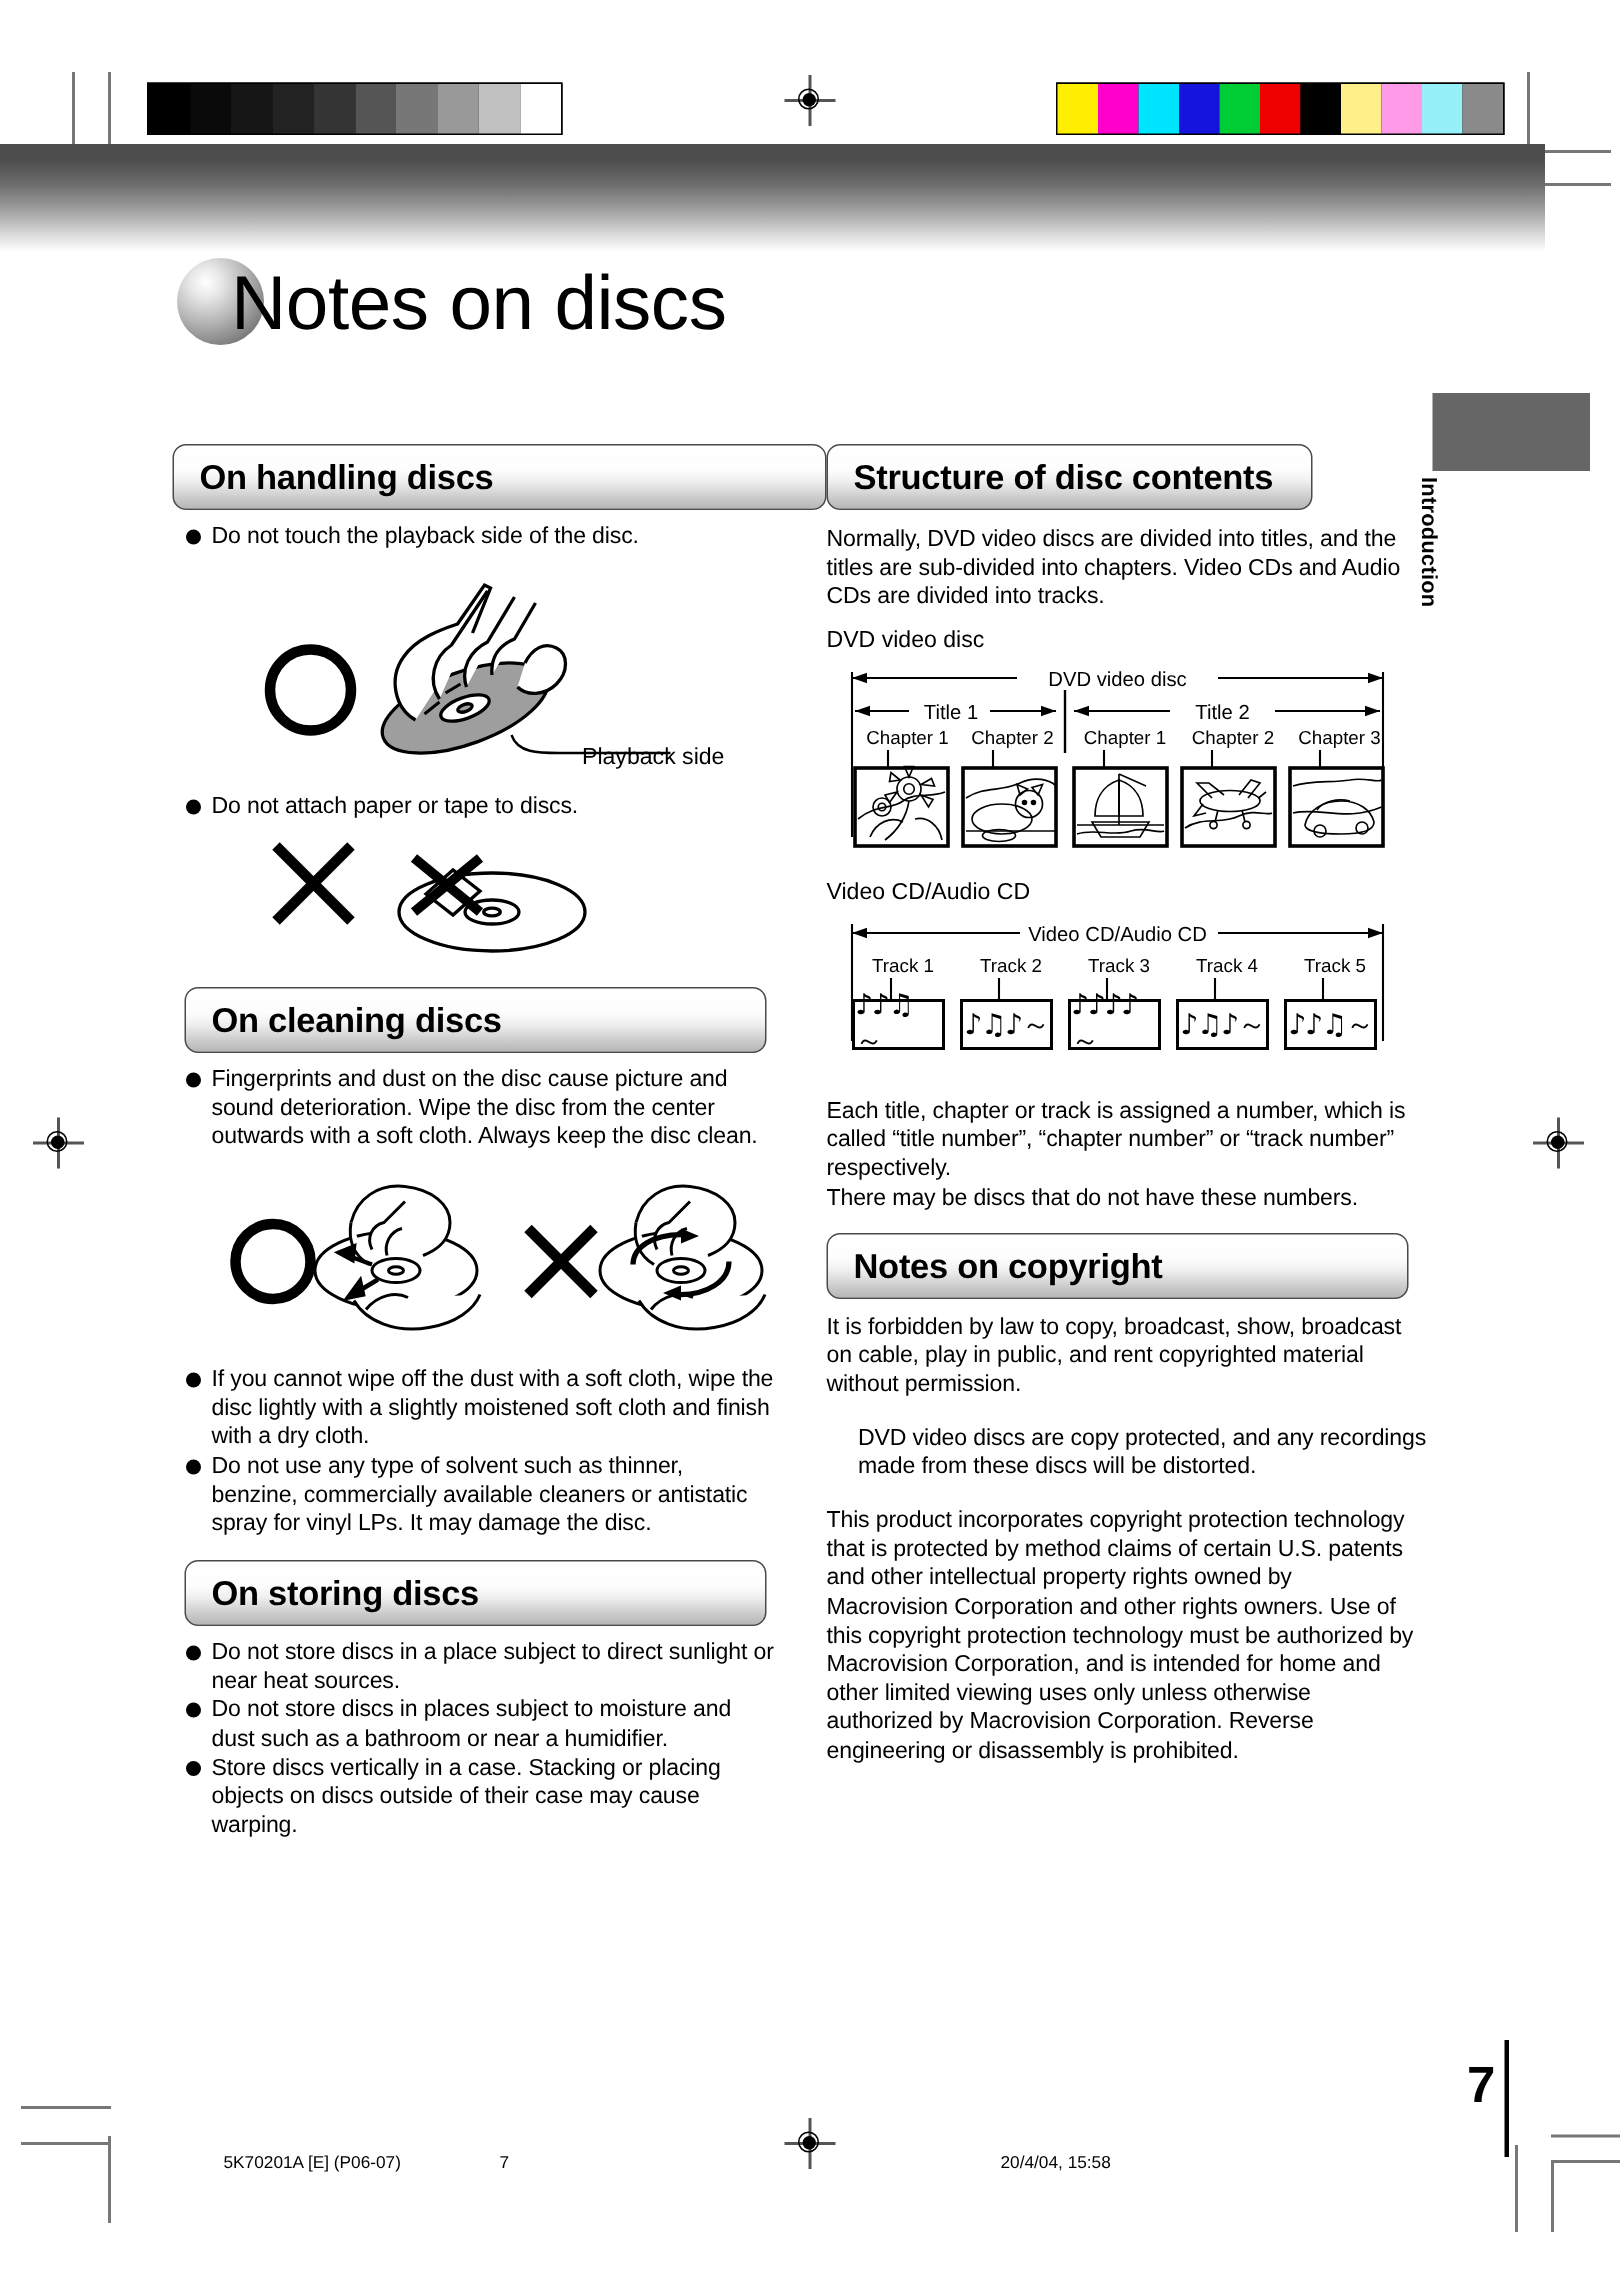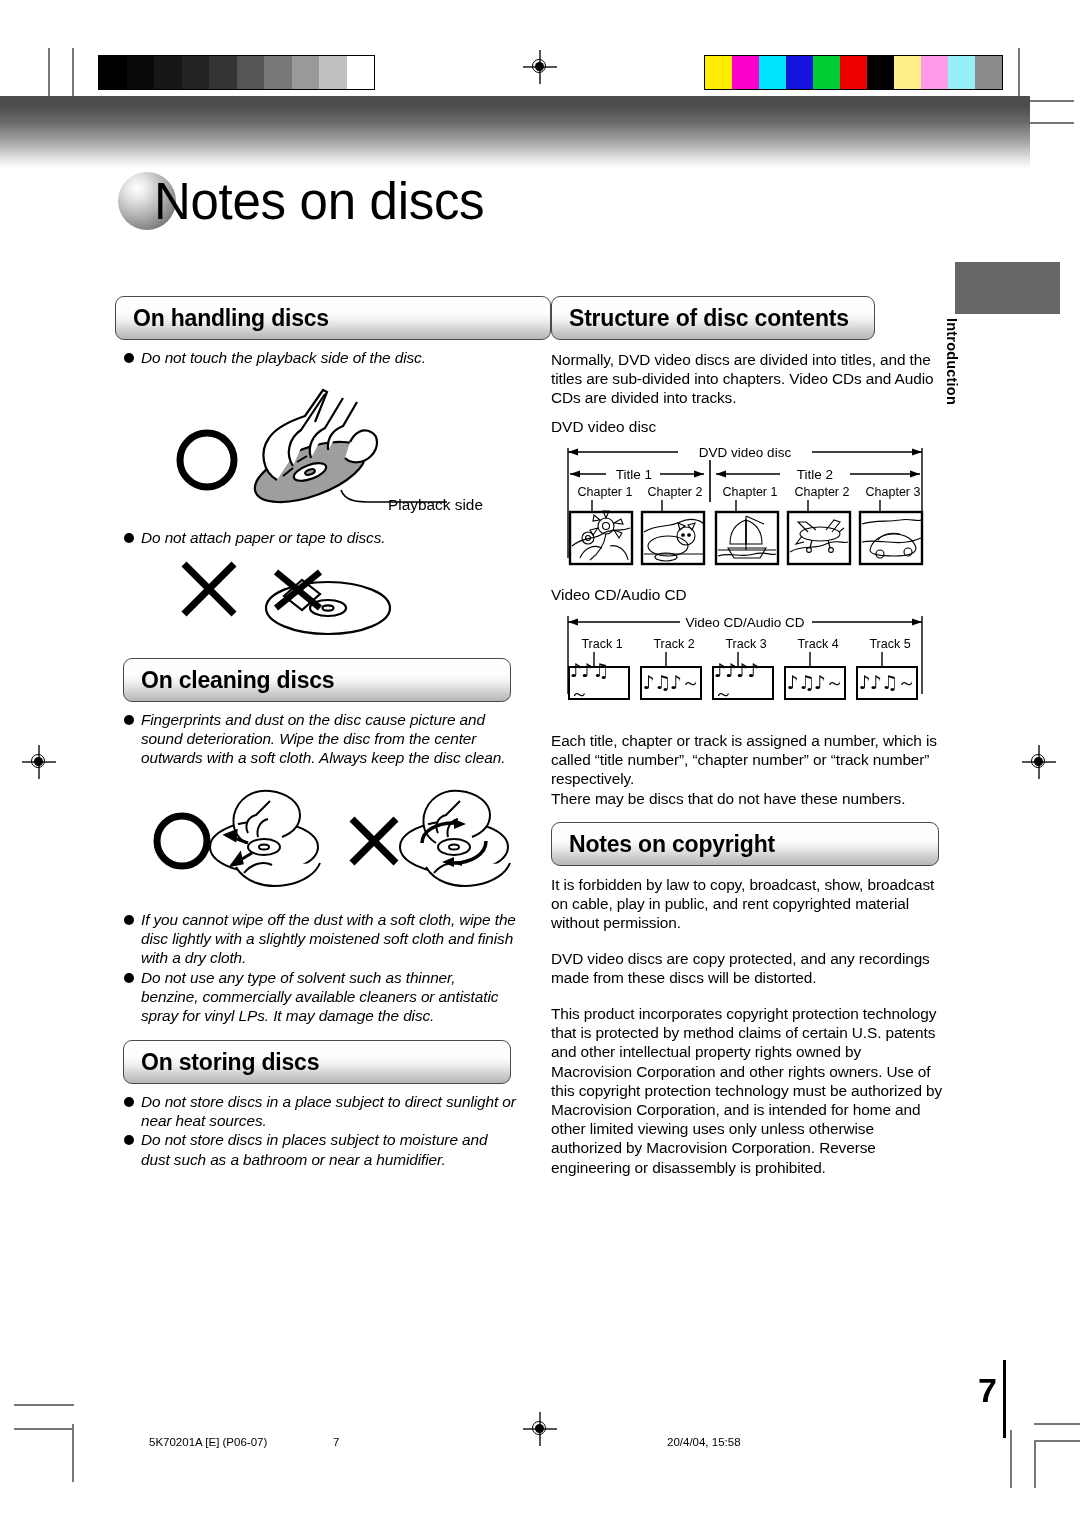--- a/index.html
+++ b/index.html
@@ -119,21 +119,21 @@
   .bullet-dot {
     flex: none;
     width: 17px;
     padding-top: 5px;
   }
   .bullet-dot i {
     display: block;
     width: 10px; height: 10px;
     background: #000; border-radius: 50%;
   }
-  .bullet-body { flex: 1; font-style: italic; }
+  .bullet-body { flex: 1; }
 
   .caption {
     position: absolute;
     font-size: 15.4px;
     line-height: 18px;
   }
 
   
   .side-tab-box {
     position: absolute;
@@ -425,20 +425,26 @@
     <div class="bullet-dot">
         <i></i>
       </div>
     <div class="bullet-body">Do not store discs in a place subject to direct sunlight or near heat sources.</div>
   </div>
   <div class="bullet-item">
     <div class="bullet-dot">
         <i></i>
       </div>
     <div class="bullet-body">Do not store discs in places subject to moisture and dust such as a bathroom or near a humidifier.</div>
+  </div>
+  <div class="bullet-item">
+    <div class="bullet-dot">
+        <i></i>
+      </div>
+    <div class="bullet-body">Store discs vertically in a case. Stacking or placing objects on discs outside of their case may cause warping.</div>
   </div>
 </div>
 
 <div class="sec-head" style="left:551px; top:296px; width:324px;">
   <span>Structure of disc contents</span>
 </div>
 
 <div class="body-text" style="left:551px; top:350px; width:386px;">Normally, DVD video discs are divided into titles, and the titles are sub-divided into chapters. Video CDs and Audio CDs are divided into tracks.</div>
 
 <div class="dia-label" style="position:absolute; left:551px; top:418px;">DVD video disc</div>
@@ -594,21 +600,21 @@
 <div class="track-box" style="position:absolute; left:856px; top:666px; width:62px; height:34px;">♪♪♫～</div>
 
 <div class="body-text" style="left:551px; top:731px; width:388px; white-space:pre-line;">Each title, chapter or track is assigned a number, which is called “title number”, “chapter number” or “track number” respectively.
 There may be discs that do not have these numbers.</div>
 
 <div class="sec-head" style="left:551px; top:822px; width:388px;">
   <span>Notes on copyright</span>
 </div>
 
 <div class="body-text" style="left:551px; top:875px; width:392px;">It is forbidden by law to copy, broadcast, show, broadcast on cable, play in public, and rent copyrighted material without permission.</div>
-<div class="body-text" style="left:551px; top:949px; width:392px;">DVD video discs are copy protected, and any recordings made from these discs will be distorted.</div>
+<div class="body-text" style="left:572px; top:949px; width:392px;">DVD video discs are copy protected, and any recordings made from these discs will be distorted.</div>
 <div class="body-text" style="left:551px; top:1004px; width:394px;">This product incorporates copyright protection technology that is protected by method claims of certain U.S. patents and other intellectual property rights owned by Macrovision Corporation and other rights owners. Use of this copyright protection technology must be authorized by Macrovision Corporation, and is intended for home and other limited viewing uses only unless otherwise authorized by Macrovision Corporation. Reverse engineering or disassembly is prohibited.</div>
 
 <div class="side-tab-box"></div>
 <div class="side-tab-label">Introduction</div>
 
 <div class="page-num">7</div>
 <div class="page-num-rule"></div>
 
 <div class="footer-text" style="left:103px;padding-left:46px;">5K70201A [E]  (P06-07)</div>
 <div class="footer-text" style="left:333px;">7</div>

